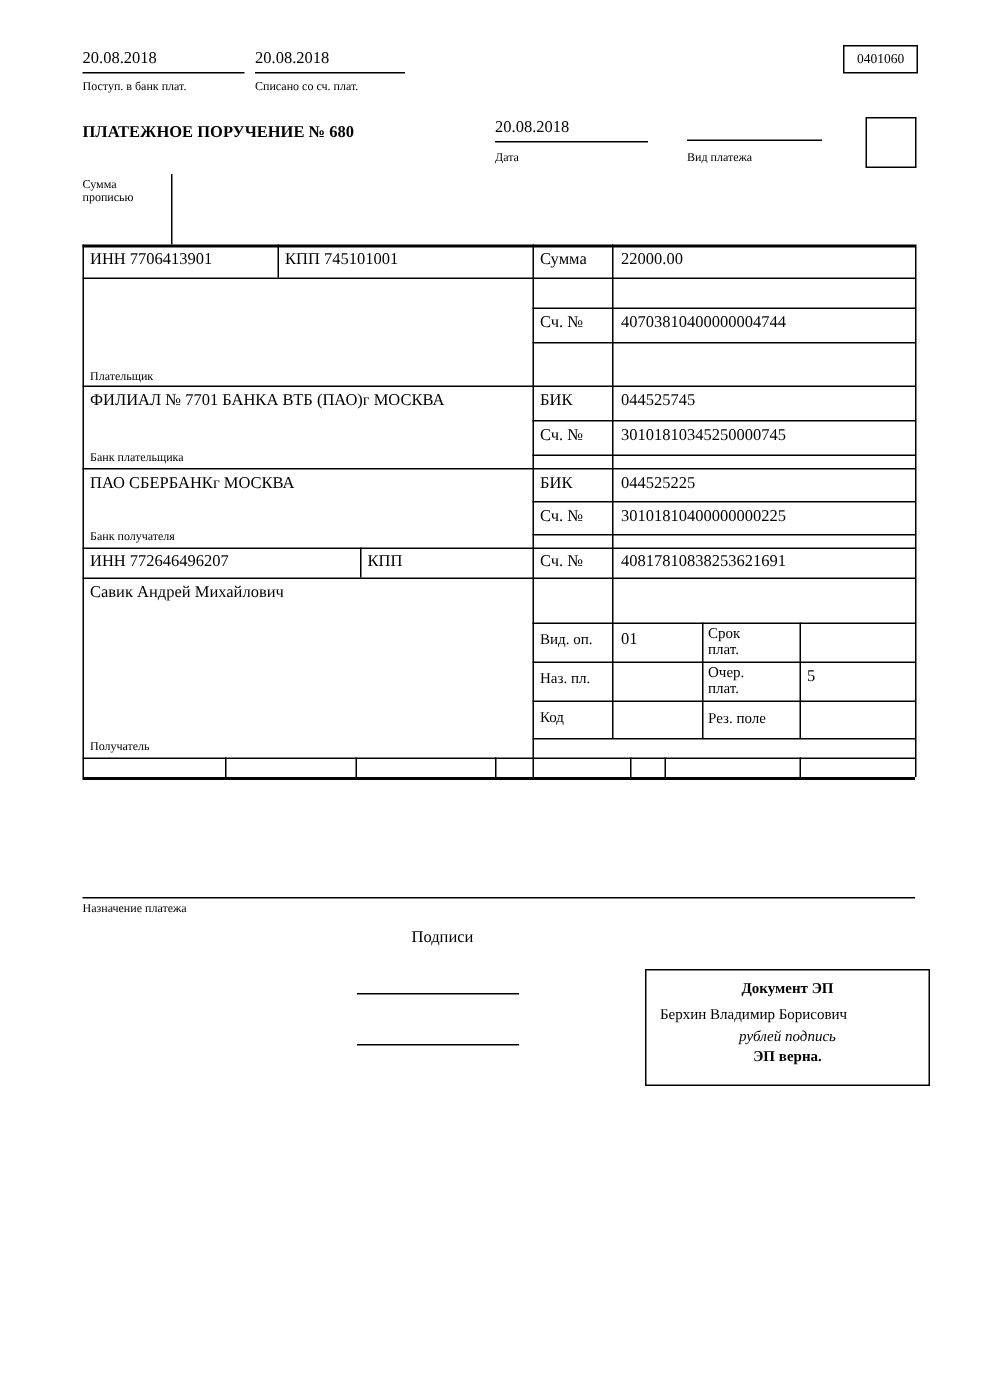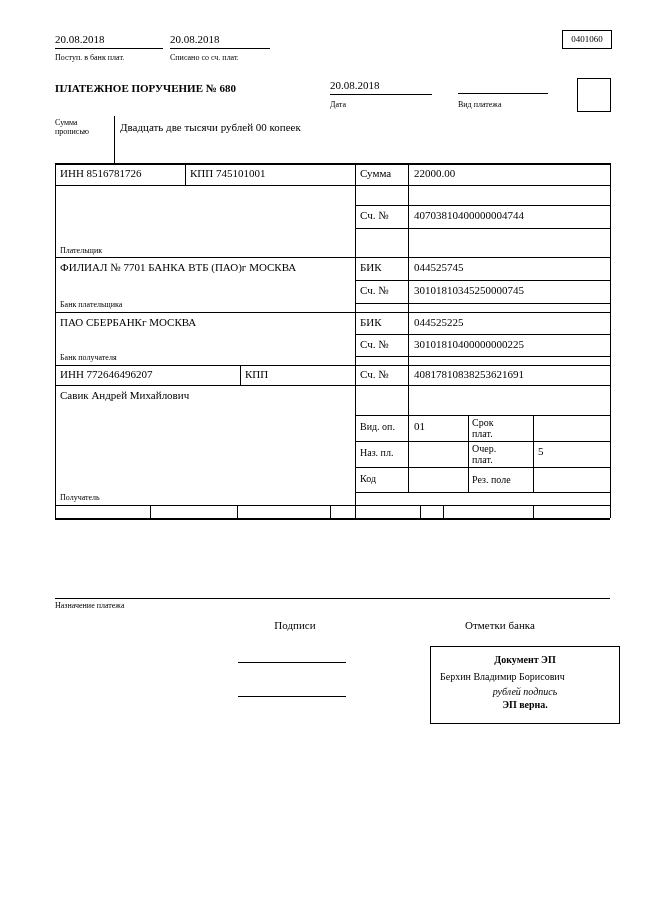--- a/index.html
+++ b/index.html
@@ -36,21 +36,20 @@
   <div class="abs t ul" style="left:330px;top:79px;width:102px">20.08.2018</div>
   <div class="abs sm" style="left:330px;top:100px">Дата</div>
   <div class="abs ul" style="left:458px;top:79px;width:90px;height:15px"></div>
   <div class="abs sm" style="left:458px;top:100px">Вид платежа</div>
   <div class="box" style="left:577px;top:78px;width:34px;height:34px"></div>
 
   <div class="abs" style="left:55px;top:116px;width:60px;height:47px;border-right:1px solid #000;padding-top:2px">
     <div class="sm">Сумма</div>
     <div class="sm">прописью</div>
   </div>
-  <div class="abs t" style="left:120px;top:121px;width:480px">Двадцать две тысячи рублей 00 копеек</div>
 
   <div class="hl2" style="left:55px;top:163px;width:555px"></div>
   <div class="hl" style="left:55px;top:185px;width:555px"></div>
   <div class="hl" style="left:355px;top:205px;width:255px"></div>
   <div class="hl" style="left:355px;top:228px;width:255px"></div>
   <div class="hl" style="left:55px;top:257px;width:555px"></div>
   <div class="hl" style="left:355px;top:280px;width:255px"></div>
   <div class="hl" style="left:355px;top:303px;width:255px"></div>
   <div class="hl" style="left:55px;top:312px;width:555px"></div>
   <div class="hl" style="left:355px;top:334px;width:255px"></div>
@@ -71,21 +70,21 @@
   <div class="vl" style="left:240px;top:365px;height:20px"></div>
   <div class="vl" style="left:468px;top:415px;height:77px"></div>
   <div class="vl" style="left:533px;top:415px;height:77px"></div>
   <div class="vl" style="left:150px;top:505px;height:13px"></div>
   <div class="vl" style="left:237px;top:505px;height:13px"></div>
   <div class="vl" style="left:330px;top:505px;height:13px"></div>
   <div class="vl" style="left:420px;top:505px;height:13px"></div>
   <div class="vl" style="left:443px;top:505px;height:13px"></div>
   <div class="vl" style="left:533px;top:505px;height:13px"></div>
 
-  <div class="abs t" style="left:60px;top:167px">ИНН 8516781726</div>
+  <div class="abs t" style="left:60px;top:167px">ИНН 7706413901</div>
   <div class="abs t" style="left:190px;top:167px">КПП 745101001</div>
   <div class="abs t" style="left:360px;top:167px">Сумма</div>
   <div class="abs t" style="left:414px;top:167px">22000.00</div>
   <div class="abs t" style="left:360px;top:209px">Сч. №</div>
   <div class="abs t" style="left:414px;top:209px">40703810400000004744</div>
   <div class="abs sm" style="left:60px;top:246px">Плательщик</div>
 
   <div class="abs t" style="left:60px;top:261px">ФИЛИАЛ № 7701 БАНКА ВТБ (ПАО)г МОСКВА</div>
   <div class="abs t" style="left:360px;top:261px">БИК</div>
   <div class="abs t" style="left:414px;top:261px">044525745</div>
@@ -114,21 +113,20 @@
   <div class="abs md" style="left:472px;top:443px;width:42px">Очер. плат.</div>
   <div class="abs t" style="left:538px;top:445px">5</div>
   <div class="abs md" style="left:360px;top:473px">Код</div>
   <div class="abs md" style="left:472px;top:474px;width:60px">Рез. поле</div>
 
   <div class="hl" style="left:55px;top:598px;width:555px"></div>
   <div class="abs sm" style="left:55px;top:601px">Назначение платежа</div>
 
 
   <div class="abs t ctr" style="left:240px;top:619px;width:110px">Подписи</div>
-  <div class="abs t ctr" style="left:400px;top:619px;width:200px">Отметки банка</div>
 
   <div class="hl" style="left:238px;top:662px;width:108px"></div>
   <div class="hl" style="left:238px;top:696px;width:108px"></div>
 
   <div class="box" style="left:430px;top:646px;width:190px;height:78px">
     <div class="md b ctr" style="margin-top:7px">Документ ЭП</div>
     <div class="md" style="margin-top:6px;padding-left:9px">Берхин Владимир Борисович</div>
     <div class="md i ctr" style="margin-top:4px">рублей подпись</div>
     <div class="md b ctr" style="margin-top:2px">ЭП верна.</div>
   </div>

